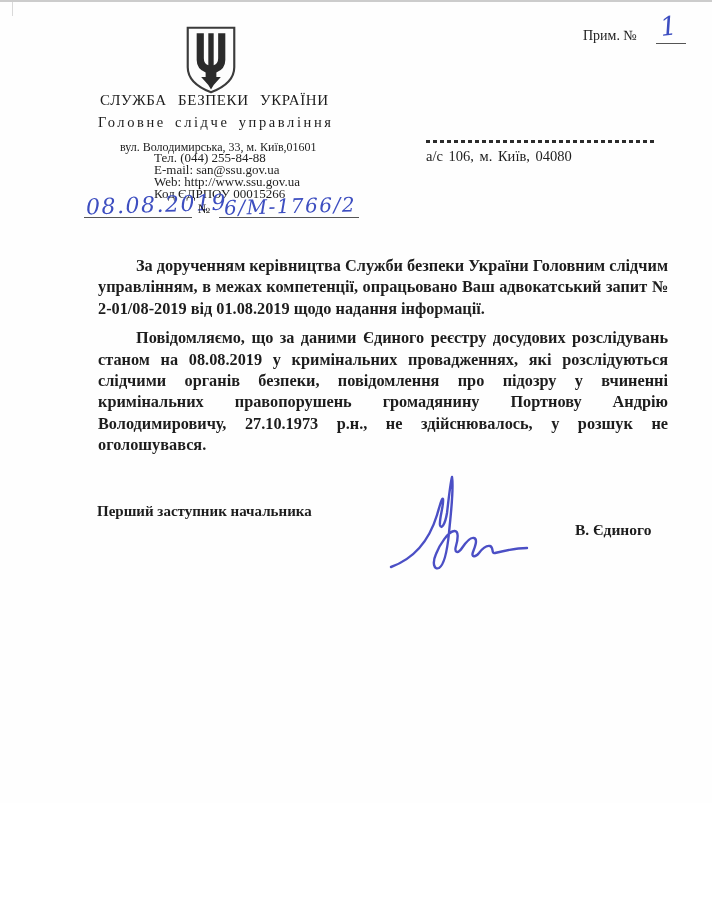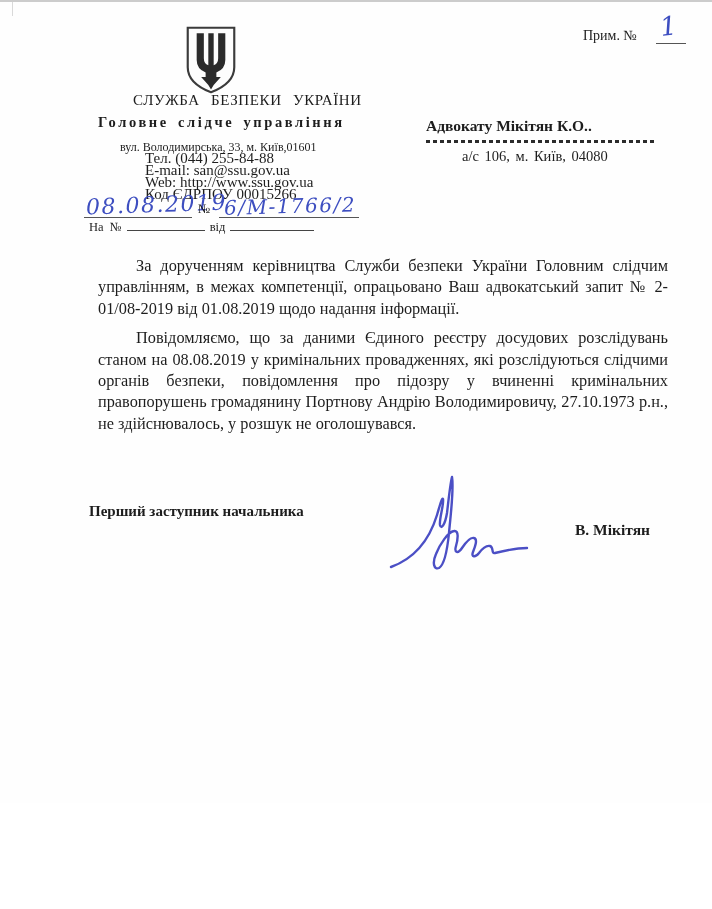--- a/index.html
+++ b/index.html
@@ -14,48 +14,48 @@
   .hw { font-family:"DejaVu Serif", serif; font-style:italic; color:#3d4ec0; white-space:nowrap; }
 
   .copy-note-label { position:absolute; left:583px; top:28px; font-size:14px; }
   .copy-note-value { position:absolute; left:660px; top:11px; font-size:26px; transform:rotate(-7deg); }
   .copy-note-line  { position:absolute; left:656px; top:43px; width:30px; border-top:1.5px solid #555; }
 
   .emblem { position:absolute; left:184px; top:26px; width:54px; height:68px; }
 
   .org-name {
     position:absolute; left:100px; top:92px; font-size:15px;
-    letter-spacing:0.6px; word-spacing:7px; white-space:nowrap;margin-left:33px;
+    letter-spacing:0.6px; word-spacing:7px; white-space:nowrap;
   }
   .dept {
-    position:absolute; left:98px; top:114px; font-size:14.5px; font-weight:bold;
+    position:absolute; left:98px; top:114px; font-size:14.5px; font-weight:normal;
     letter-spacing:2.6px; word-spacing:3px; white-space:nowrap;
   }
   .addr-line1 { position:absolute; left:120px; top:140px; font-size:12px; white-space:nowrap; }
-  .addr-rest  { position:absolute; left:145px; top:152px; font-size:15px; line-height:12px; white-space:nowrap; }
+  .addr-rest  { position:absolute; left:154px; top:152px; font-size:13px; line-height:12px; white-space:nowrap; }
 
   .hw-date { position:absolute; left:86px;  top:192px; font-size:22px; letter-spacing:1.5px; transform:rotate(-2deg); }
   .u-date  { position:absolute; left:84px;  top:217px; width:108px; border-top:1.5px solid #555; }
   .no-sign { position:absolute; left:198px; top:201px; font-size:13px; }
   .hw-num  { position:absolute; left:224px; top:194px; font-size:20px; letter-spacing:1.5px; transform:rotate(-1.5deg); }
   .u-num   { position:absolute; left:219px; top:217px; width:140px; border-top:1.5px solid #555; }
 
   .reply-row { position:absolute; left:89px; top:219px; font-size:12.5px; word-spacing:3px; }
   .form-line { display:inline-block; border-bottom:1px solid #444; height:11px; margin:0 5px; vertical-align:baseline; }
   .fl-1 { width:78px; } .fl-2 { width:84px; }
 
   .recipient-name   { position:absolute; left:426px; top:117px; font-size:15.5px; font-weight:bold; white-space:nowrap; }
   .recipient-dashes { position:absolute; left:426px; top:140px; width:228px; height:3px;
                       background:repeating-linear-gradient(90deg,#2b2b2b 0 4px, rgba(0,0,0,0) 4px 7px); }
-  .recipient-address{ position:absolute; left:426px; top:148px; font-size:14.5px; word-spacing:2px; white-space:nowrap;margin-left:36px; }
+  .recipient-address{ position:absolute; left:426px; top:148px; font-size:14.5px; word-spacing:2px; white-space:nowrap; }
 
-  .letter-body { position:absolute; left:98px; top:255px; width:570px; font-size:16.3px; line-height:21.4px; text-align:justify; }
+  .letter-body { position:absolute; left:98px; top:255px; width:570px; font-size:16.3px; line-height:21.4px; text-align:justify;font-weight:bold; }
   .letter-body p { margin:0 0 8px 0; text-indent:38px; }
 
-  .sig-title { position:absolute; left:89px; top:501px; font-size:15px; font-weight:bold; line-height:21px; }
+  .sig-title { position:absolute; left:97px; top:501px; font-size:15px; font-weight:bold; line-height:21px; }
   .sig-svg   { position:absolute; left:385px; top:472px; width:148px; height:106px; }
   .sig-name  { position:absolute; left:575px; top:521px; font-size:15.5px; font-weight:bold; white-space:nowrap; }
 </style>
 </head>
 <body>
 
 <div class="page">
 
   <div class="scan-top"></div>
   <div class="scan-tick"></div>
@@ -80,38 +80,34 @@
     <div>Web:  http://www.ssu.gov.ua</div>
     <div>Код  ЄДРПОУ  00015266</div>
   </div>
 
   <span class="hw hw-date">08.08.2019</span>
   <span class="u-date"></span>
   <span class="no-sign">№</span>
   <span class="hw hw-num">6/М-1766/2</span>
   <span class="u-num"></span>
 
-  <div class="reply-row">
-    <span>На №</span><span class="form-line fl-1"></span><span>від</span><span class="form-line fl-2"></span>
-  </div>
 
-  <div class="recipient-name">Адвокату Мікітян К.О..</div>
   <div class="recipient-dashes"></div>
   <div class="recipient-address">а/с 106, м. Київ, 04080</div>
 
   <div class="letter-body">
     <p>За дорученням керівництва Служби безпеки України Головним слідчим управлінням, в межах компетенції, опрацьовано Ваш адвокатський запит № 2-01/08-2019 від 01.08.2019 щодо надання інформації.</p>
     <p>Повідомляємо, що за даними Єдиного реєстру досудових розслідувань станом на 08.08.2019 у кримінальних провадженнях, які розслідуються слідчими органів безпеки, повідомлення про підозру у вчиненні кримінальних правопорушень громадянину Портнову Андрію Володимировичу, 27.10.1973 р.н., не здійснювалось, у розшук не оголошувався.</p>
   </div>
 
   <div class="sig-title">
     <div>Перший заступник начальника</div>
   </div>
 
   <span class="sig-svg">
     <svg viewBox="0 0 148 104" width="148" height="106" aria-hidden="true">
       <path d="M6,94 C28,86 44,68 52,42 C55,32 57,24 58,26 C59,32 54,46 55,52 C56,57 60,52 62,40 C63,32 65,12 67,4 C69,16 66,38 64,60 C62,80 59,92 54,95 C49,97 47,90 51,81 C55,71 63,59 69,58 C74,57 73,66 71,73 C69,80 73,81 77,75 C81,69 86,64 89,65 C93,66 90,74 88,79 C86,84 90,85 94,80 C97,76 101,72 105,73 C109,74 106,81 110,80 C118,78 130,75 142,75" fill="none" stroke="#4b4fc5" stroke-width="2.4" stroke-linecap="round" stroke-linejoin="round"></path>
     </svg>
   </span>
 
-  <div class="sig-name">В. Мікітян</div>
+  <div class="sig-name">В. Єдиного</div>
 
 </div>
 
 </body></html>

